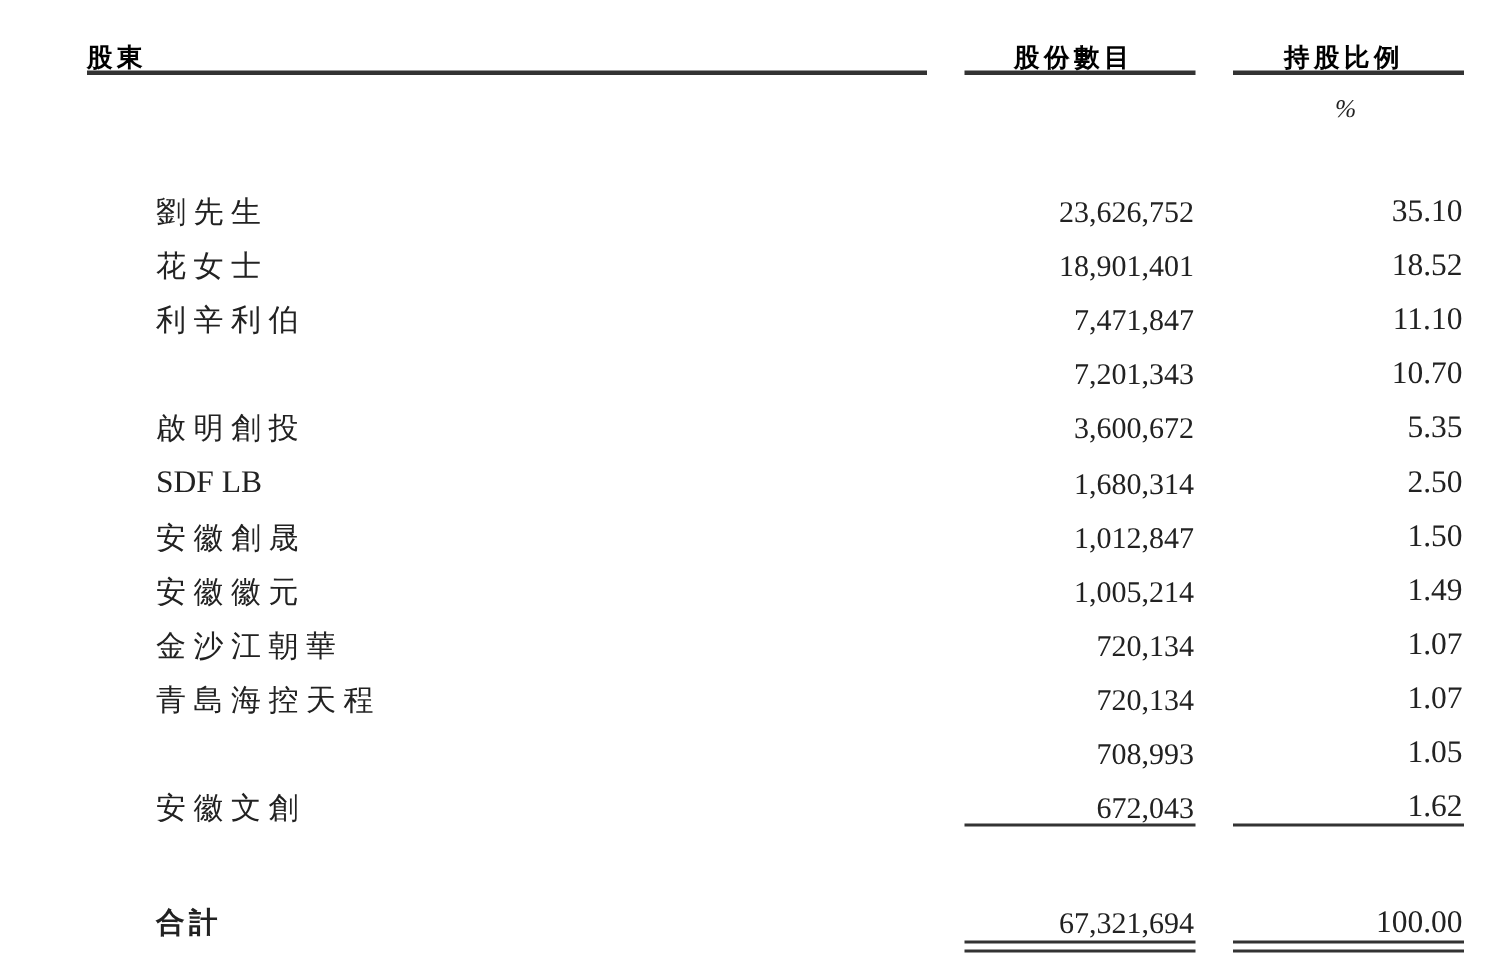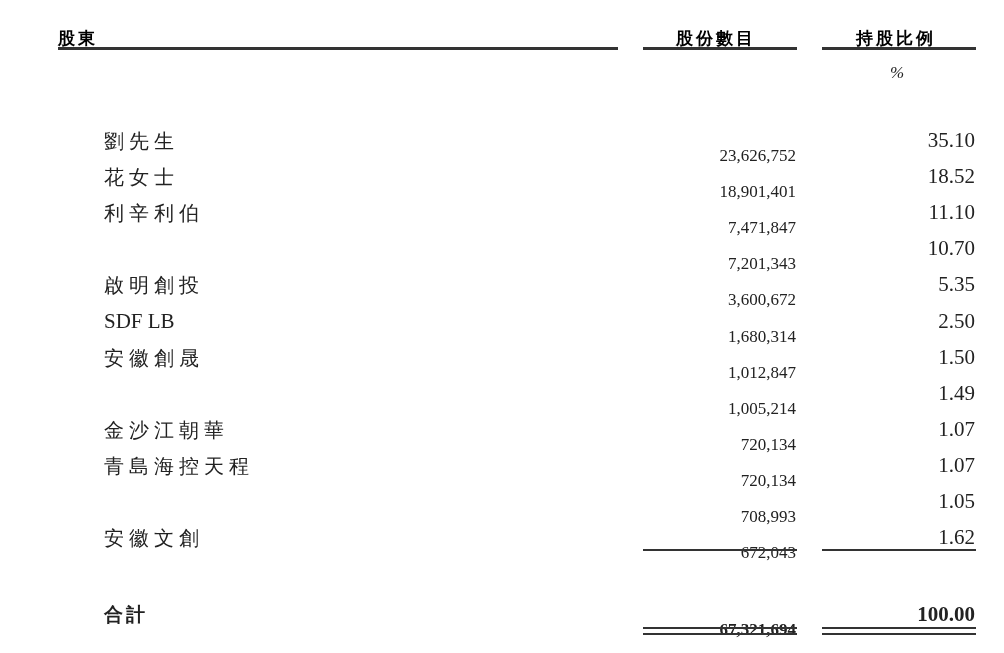--- a/index.html
+++ b/index.html
@@ -6,26 +6,26 @@
   body { width: 1004px; height: 653px; position: relative; overflow: hidden;
          font-family: "Liberation Serif", "DejaVu Serif", serif; color: #222; }
   .hdr { position: absolute; top: 27px; font-family: "DejaVu Sans", sans-serif;
          font-weight: bold; font-size: 17px; letter-spacing: 3px; color: #000000; }
   .hdr-line { position: absolute; top: 47px; height: 3px; background: #333; }
   .pct { position: absolute; top: 63px; left: 890px; font-size: 17px; font-style: italic; }
   .row { position: absolute; left: 0; width: 1004px; height: 30px; }
   .name { position: absolute; left: 58px; font-family: "DejaVu Serif", serif;
           font-size: 20px; letter-spacing: 5px; top: 0; margin-left: 46px; }
   .name.latin { font-family: "Liberation Serif", serif; letter-spacing: 0; font-size: 21px; }
-  .shares { position: absolute; right: 208px; font-size: 17px; top: 18px; }
+  .shares { position: absolute; right: 208px; font-size: 20px; top: 3px; }
   .ratio { position: absolute; right: 29px; font-size: 21px; top: 0; }
   .single { position: absolute; height: 2px; background: #333; top: 549px; }
   .total .name { font-family: "DejaVu Sans", sans-serif; font-weight: bold;
                  letter-spacing: 3px; font-size: 19px; }
-  .total .shares, .total .ratio { font-weight: bold; }
+  .total .shares, .total .ratio { font-weight: normal; }
   .dbl { position: absolute; height: 8px; top: 627px;
          border-top: 2px solid #333; border-bottom: 2px solid #333; box-sizing: border-box; }
 </style>
 </head>
 <body>
 
 <div>
   <span class="hdr" style="left:58px">股東</span>
   <div class="hdr-line" style="left:58px;width:560px"></div>
 
@@ -65,20 +65,21 @@
     <span class="name latin">SDF LB</span>
     <span class="shares">1,680,314</span>
     <span class="ratio">2.50</span>
   </div>
   <div class="row" style="top:345px">
     <span class="name">安徽創晟</span>
     <span class="shares">1,012,847</span>
     <span class="ratio">1.50</span>
   </div>
   <div class="row" style="top:381px">
+    <span class="name">安徽徽元</span>
     <span class="shares">1,005,214</span>
     <span class="ratio">1.49</span>
   </div>
   <div class="row" style="top:417px">
     <span class="name">金沙江朝華</span>
     <span class="shares">720,134</span>
     <span class="ratio">1.07</span>
   </div>
   <div class="row" style="top:453px">
     <span class="name">青島海控天程</span>

